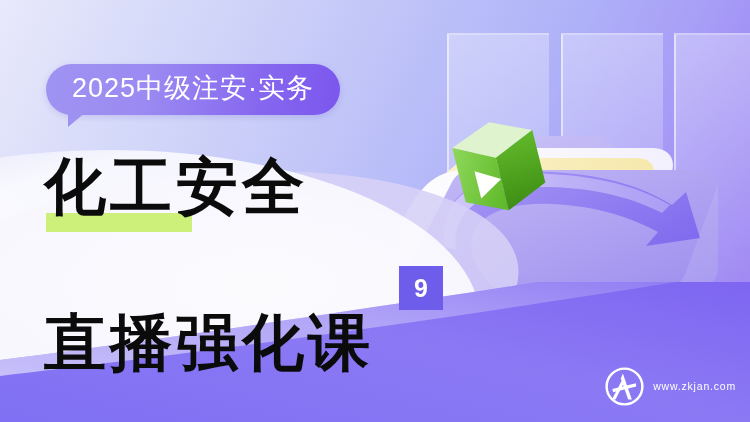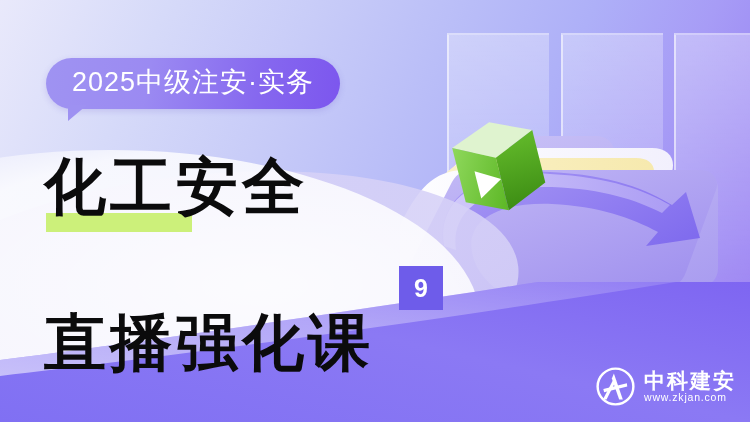--- a/index.html
+++ b/index.html
@@ -57,21 +57,21 @@
 
   
   .band{position:absolute;left:0;bottom:0;width:750px;height:140px;}
   .band svg{display:block;width:750px;height:140px;}
 
   
   .illus{position:absolute;left:400px;top:0;width:350px;height:400px;}
   .illus svg{display:block;width:350px;height:400px;}
 
   
-  .pill-wrap{position:absolute;left:46px;top:58px;}
+  .pill-wrap{position:absolute;left:46px;top:64px;}
   .pill{
     position:relative;
     display:inline-block;
     padding:9px 26px 11px 26px;
     border-radius:28px;
     background:linear-gradient(100deg,#9f93f2 0%,#9b8af2 35%,#8668ef 72%,#7c56ee 100%);
     color:#ffffff;
     font-size:27px;
     line-height:1.15;
     letter-spacing:1px;
@@ -250,18 +250,17 @@
   <div class="logo">
     <span class="logo-mark">
       <svg viewBox="0 0 48 48" xmlns="http://www.w3.org/2000/svg">
         <circle cx="24" cy="24" r="22" fill="none" stroke="#ffffff" stroke-width="3"></circle>
         <path d="M22 8 L33 40 L28.5 40 L19.5 14 Z" fill="#ffffff"></path>
         <path d="M21 16 L25 16 L13 40 L8.5 40 Z" fill="#ffffff"></path>
         <path d="M9 27 L38 20 L38.5 24 L10 31 Z" fill="#ffffff"></path>
       </svg>
     </span>
     <span class="logo-text">
-      <span class="logo-name">中科建安</span>
       <span class="logo-url">www.zkjan.com</span>
     </span>
   </div>
 
 </div>
 
 </body></html>

